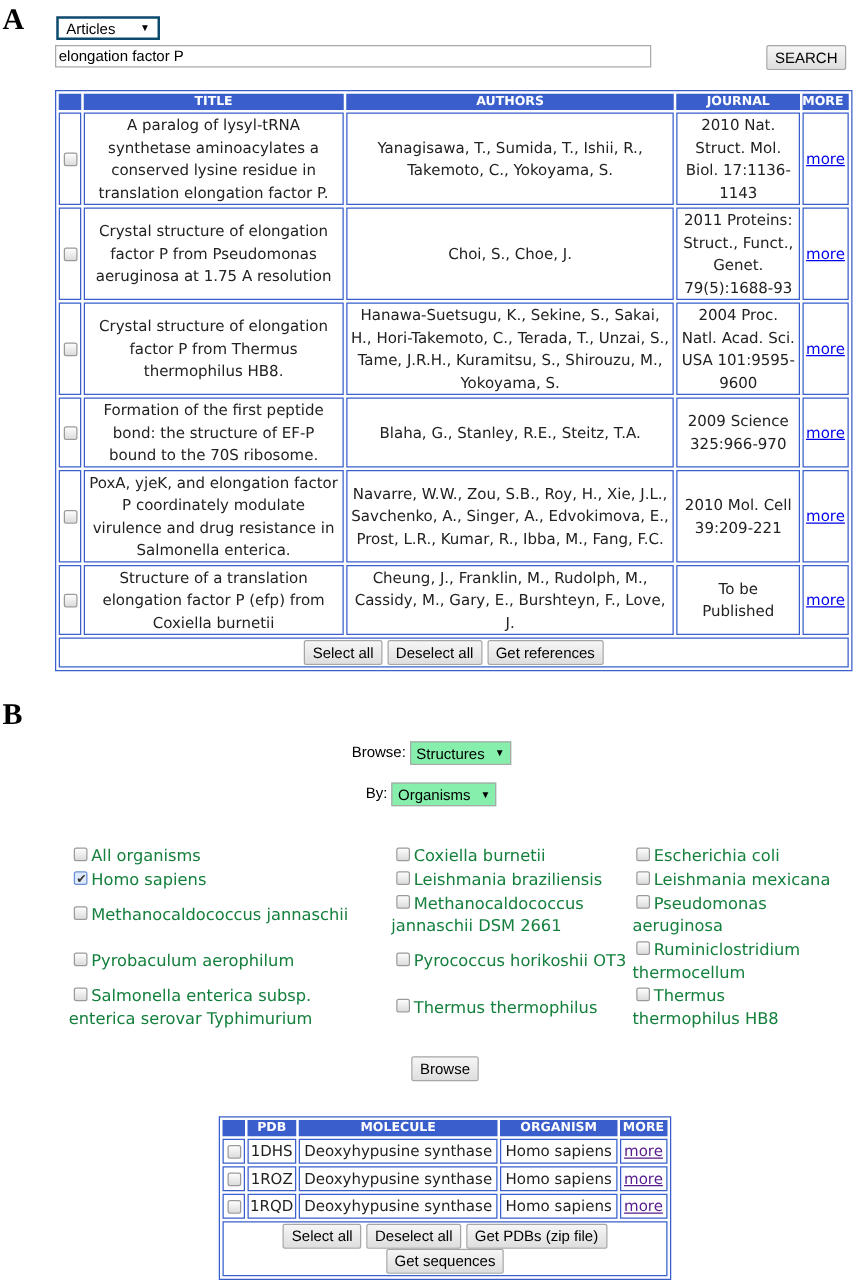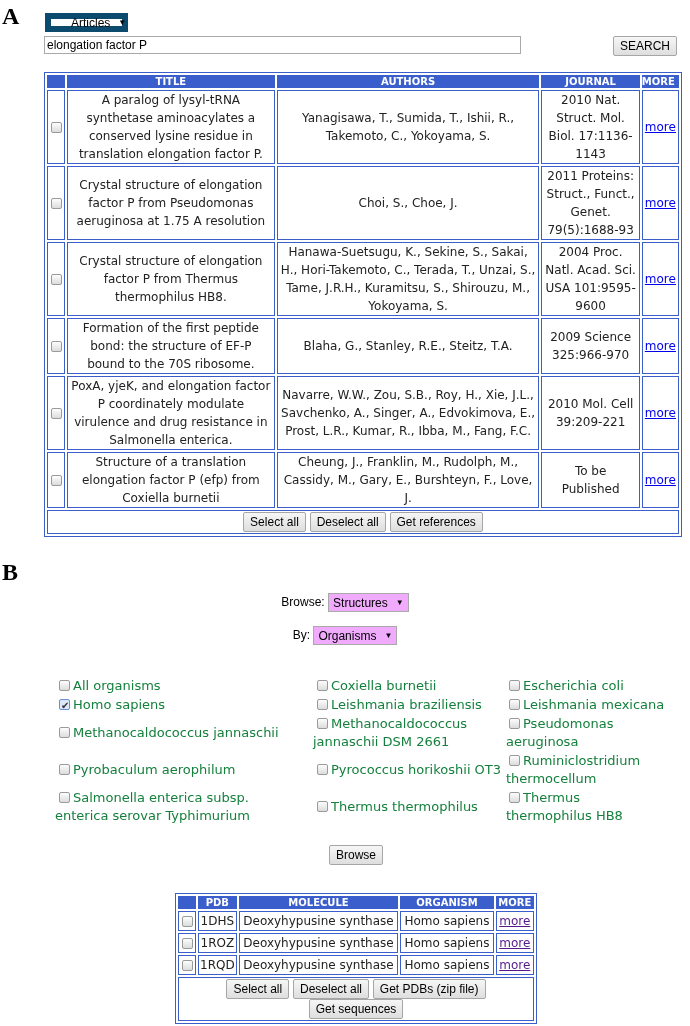--- a/index.html
+++ b/index.html
@@ -6,23 +6,23 @@
   html, body { margin: 0; padding: 0; background: #ffffff; }
   body {
     width: 690px; height: 1026px; position: relative; overflow: hidden;
     font-family: "DejaVu Sans", sans-serif; color: #222;
   }
   .panel-label {
     position: absolute; font-family: "Liberation Serif", serif; font-weight: bold;
     font-size: 24px; color: #000; line-height: 1;
   }
   .sel {
-    position: absolute; height: 19px; border: 6px solid #0c4a6e; background: #fff;
-    font-family: "Liberation Sans", sans-serif; font-size: 12px; color: #000;
-    padding: 1px 20px; display: flex; align-items: center; justify-content: space-between;
+    position: absolute; height: 19px; border: 2px solid #0c4a6e; background: #fff;
+    font-family: "Liberation Sans", sans-serif; font-size: 12px; color: #000;
+    padding: 1px 6px; display: flex; align-items: center; justify-content: space-between;
   }
   .sel .arrow { font-size: 8px; margin-left: 8px; }
   .textin {
     position: absolute; height: 18px; border: 1px solid #a9a9a9; background: #fff;
     font-family: "Liberation Sans", sans-serif; font-size: 12px; color: #000;
     padding: 1px 2px; line-height: 14px;
   }
   .btn {
     display: inline-block; border: 1px solid #a6a6a6; border-radius: 2px;
     background: linear-gradient(#f6f6f6, #dedede);
@@ -53,21 +53,21 @@
   .pdb a.more { color: #551a8b; }
   .org-item {
     position: absolute; font-size: 13px; line-height: 18px; color: #15803d;
   }
   .org-item .cb { margin-right: 3px; margin-top: -3px; }
   .center-row {
     position: absolute; left: 0; width: 690px; text-align: center;
     font-family: "Liberation Sans", sans-serif; font-size: 12px; color: #000;
   }
   .inline-sel {
-    display: inline-flex; height: 19px; border: 1px solid #a9a9a9; background: #f0abfc;
+    display: inline-flex; height: 19px; border: 1px solid #a9a9a9; background: #86efac;
     padding: 1px 4px; align-items: center; font-size: 12px; vertical-align: middle;
   }
   .inline-sel .arrow { font-size: 8px; margin-left: 8px; }
 </style>
 </head>
 <body>
 
 <div class="panel-label" style="left:2px;top:4px;">A</div>
 
 <div class="sel" style="left:45px;top:13px;width:83px;">

